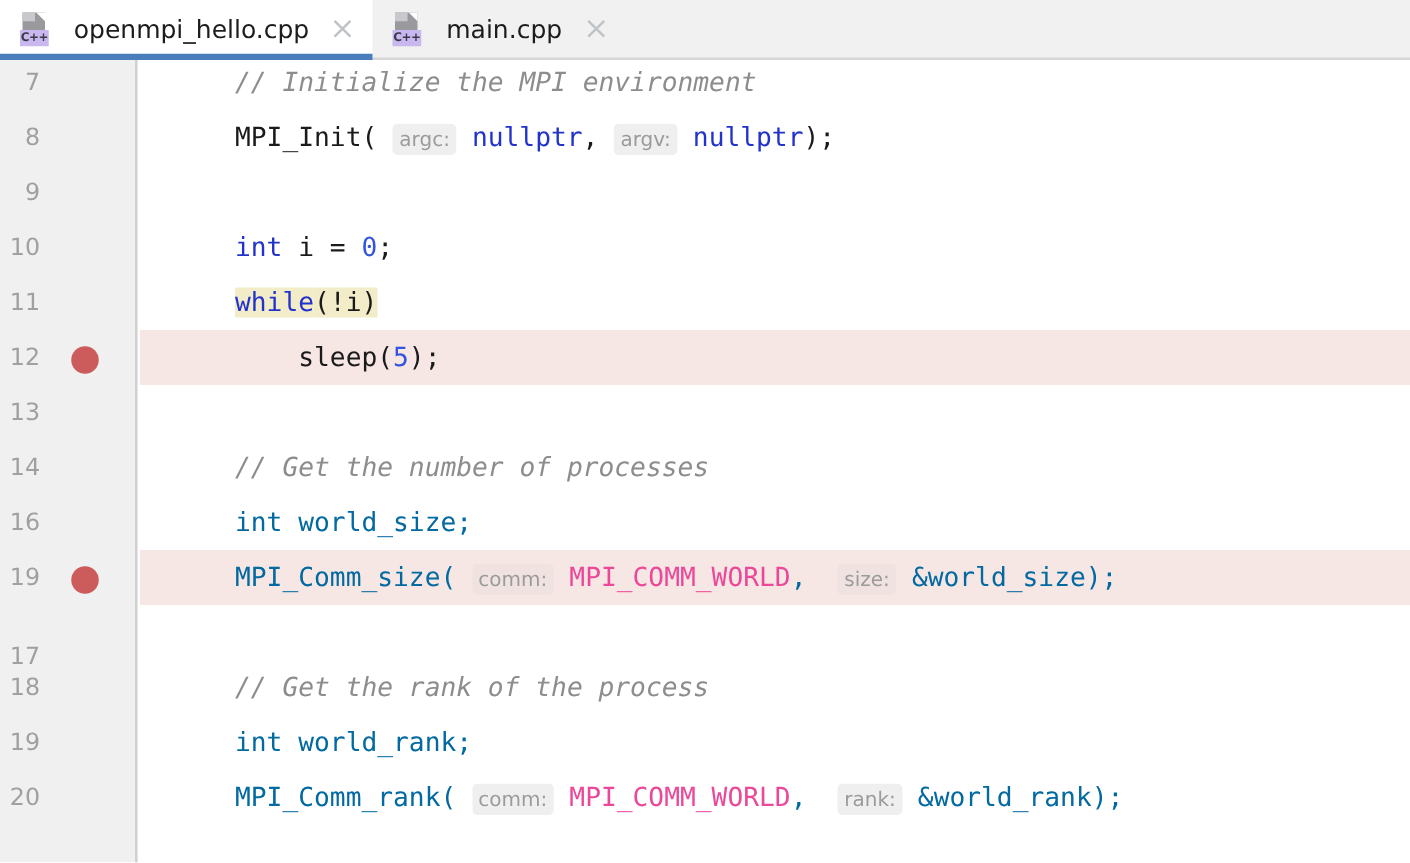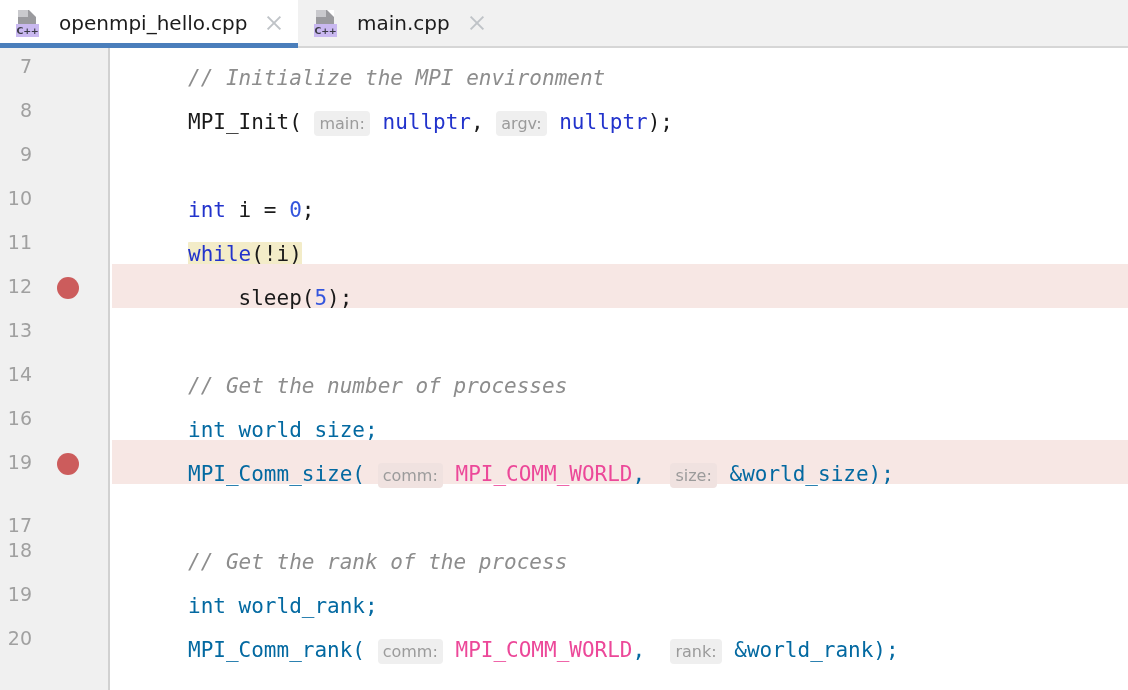--- a/index.html
+++ b/index.html
@@ -171,21 +171,21 @@
     width: 22px;
     height: 22px;
     border-radius: 50%;
     background: #cc5c5c;
     cursor: pointer;
   }
 
   .code {
     position: absolute;
     left: 188px;
-    top: 12px;
+    top: 0;
     height: 44px;
     line-height: 44px;
     white-space: pre;
     font-family: "DejaVu Sans Mono", monospace;
     font-size: 21px;
     color: #1a1a1a;
   }
 
   
   .kw      { color: #2233cc; }
@@ -236,21 +236,21 @@
 
 <div id="editor">
   <div id="gutter"></div>
   <div id="rows">
       <div class="row" style="top: -4px;">
         <div class="lineno">7</div>
         <div class="code"><span class="cmt">// Initialize the MPI environment</span></div>
       </div>
       <div class="row" style="top: 40px;">
         <div class="lineno">8</div>
-        <div class="code"><span class="plain">MPI_Init(</span><span class="plain"> </span><span class="hint">main:</span><span class="plain"> </span><span class="kw">nullptr</span><span class="plain">, </span><span class="hint">argv:</span><span class="plain"> </span><span class="kw">nullptr</span><span class="plain">);</span></div>
+        <div class="code"><span class="plain">MPI_Init(</span><span class="plain"> </span><span class="hint">argc:</span><span class="plain"> </span><span class="kw">nullptr</span><span class="plain">, </span><span class="hint">argv:</span><span class="plain"> </span><span class="kw">nullptr</span><span class="plain">);</span></div>
       </div>
       <div class="row" style="top: 84px;">
         <div class="lineno">9</div>
         <div class="code"></div>
       </div>
       <div class="row" style="top: 128px; padding-left: 12px;">
         <div class="lineno">10</div>
         <div class="code"><span class="kw">int</span><span class="plain"> i = </span><span class="num">0</span><span class="plain">;</span></div>
       </div>
       <div class="row" style="top: 172px; padding-left: 44px;">

